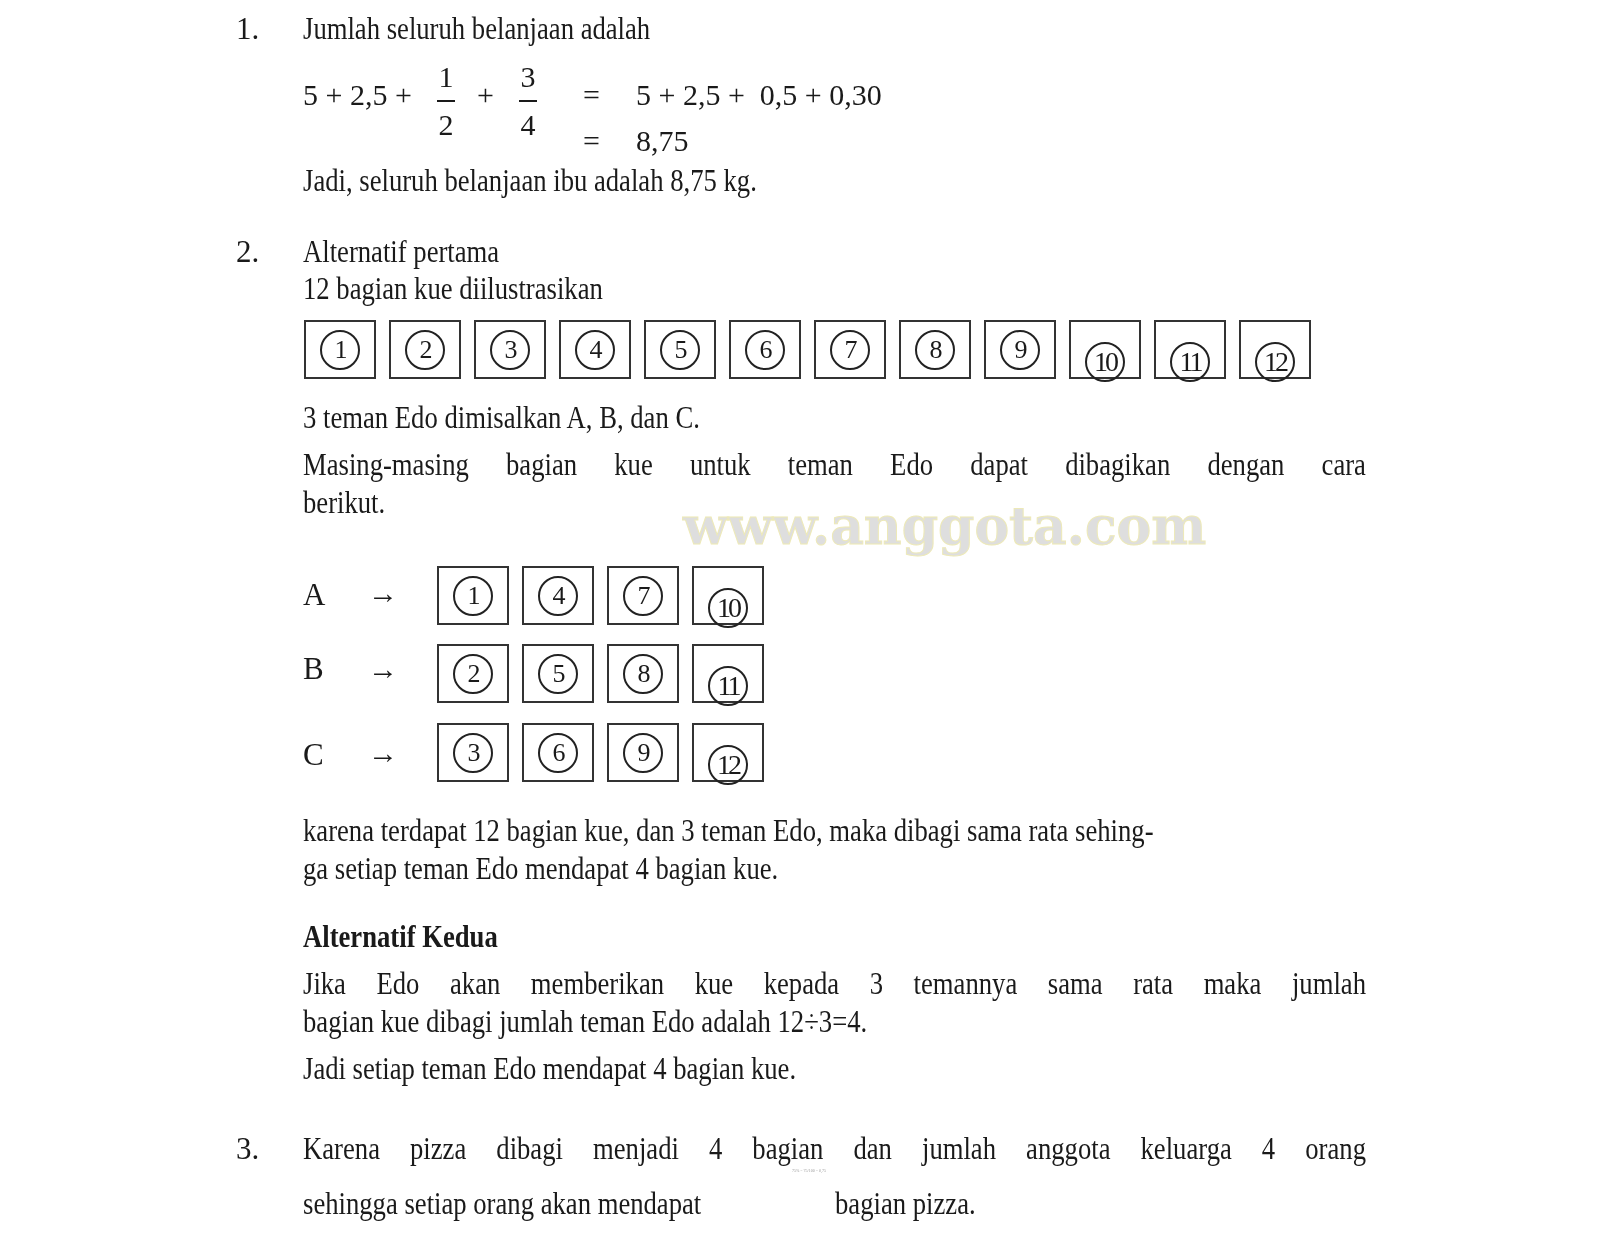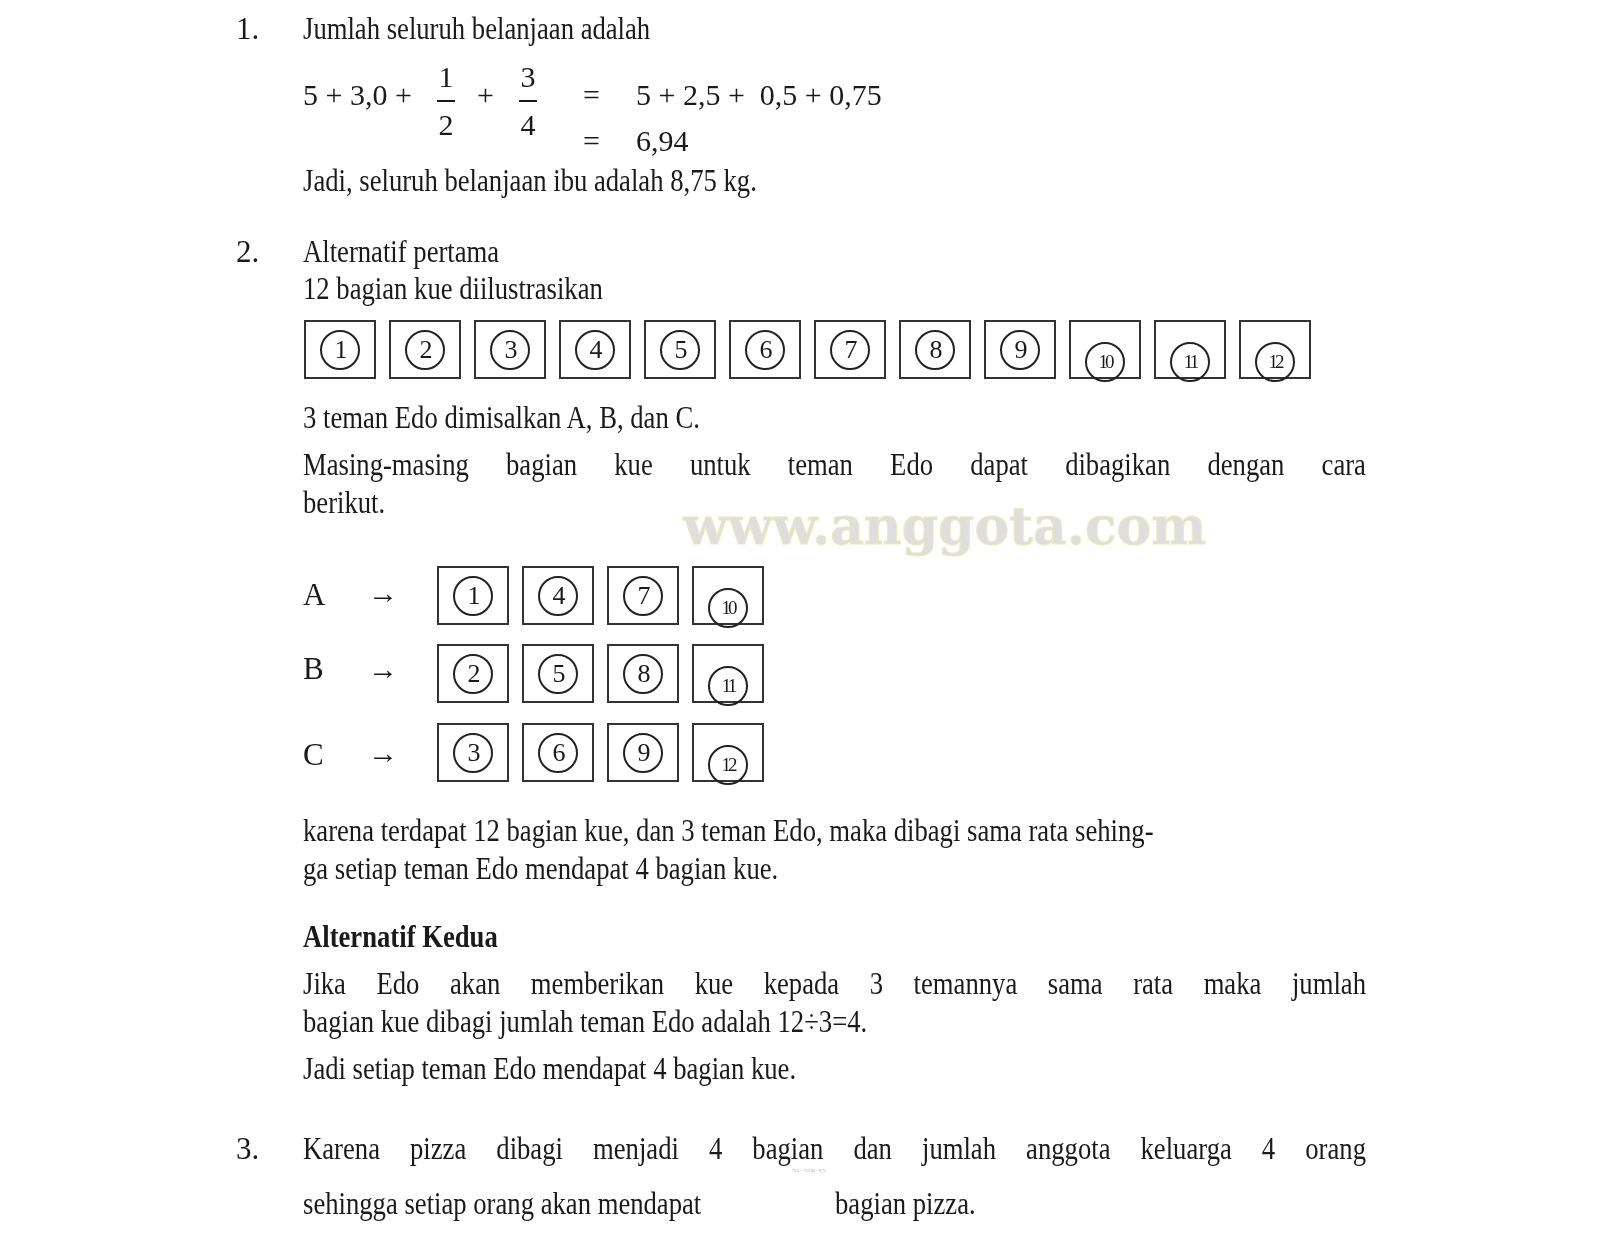--- a/index.html
+++ b/index.html
@@ -12,53 +12,53 @@
   .frac { position:absolute; text-align:center; width:30px; font-size:30px; }
   .frac .n { display:block; line-height:34px; }
   .frac .bar { display:block; width:18px; height:2px; background:#1a1a1a; margin:6px auto 6px; }
   .frac .d { display:block; line-height:34px; }
   .eqtxt { font-size:30px; }
   .box { position:absolute; border:2px solid #333; box-sizing:border-box; background:#fff;
          display:flex; align-items:center; justify-content:center; }
   .circ { width:40px; height:40px; border:2px solid #222; border-radius:50%; box-sizing:border-box;
           display:flex; align-items:center; justify-content:center; font-size:26px; line-height:1;
           letter-spacing:-2px; }
-  .circ.two { font-size:19px; letter-spacing:-3px;margin-top:24px; }
+  .circ.two { font-size:28px; letter-spacing:-3px;margin-top:24px; }
   .watermark { position:absolute; left:683px; top:495px; font-family:"DejaVu Serif",serif;
                font-weight:bold; font-size:52px; color:#dedede;
                -webkit-text-stroke:1px #ede9b8; letter-spacing:0px; }
   .arrow { font-size:30px; }
   .bold { font-weight:bold; }
   .tiny { font-size:4px; color:#999; }
 </style>
 </head>
 <body>
 
 <div class="watermark">www.anggota.com</div>
 
 <div class="abs txt" style="left:236px; top:10px;">1.</div>
 <div class="abs txt cond" style="left:303px; top:10px;">Jumlah seluruh belanjaan adalah</div>
 
 <div>
-  <div class="abs eqtxt" style="left:303px; top:78px;">5 + 3,0 +</div>
+  <div class="abs eqtxt" style="left:303px; top:78px;">5 + 2,5 +</div>
   <div class="frac" style="left:431px; top:60px;">
     <span class="n">1</span>
     <span class="bar"></span>
     <span class="d">2</span>
   </div>
   <div class="abs eqtxt" style="left:477px; top:78px;">+</div>
   <div class="frac" style="left:513px; top:60px;">
     <span class="n">3</span>
     <span class="bar"></span>
     <span class="d">4</span>
   </div>
   <div class="abs eqtxt" style="left:583px; top:78px;">=</div>
-  <div class="abs eqtxt" style="left:636px; top:78px; white-space:pre;">5 + 2,5 +  0,5 + 0,75</div>
+  <div class="abs eqtxt" style="left:636px; top:78px; white-space:pre;">5 + 2,5 +  0,5 + 0,30</div>
   <div class="abs eqtxt" style="left:583px; top:124px;">=</div>
-  <div class="abs eqtxt" style="left:636px; top:124px;">6,94</div>
+  <div class="abs eqtxt" style="left:636px; top:124px;">8,75</div>
 </div>
 
 <div class="abs txt cond" style="left:303px; top:162px;">Jadi, seluruh belanjaan ibu adalah 8,75 kg.</div>
 
 <div class="abs txt" style="left:236px; top:233px;">2.</div>
 <div class="abs txt cond" style="left:303px; top:233px;">Alternatif pertama</div>
 <div class="abs txt cond" style="left:303px; top:270px;">12 bagian kue diilustrasikan</div>
 
 <div>
   <div class="box" style="left:304px; top:320px; width:72px; height:59px;">

